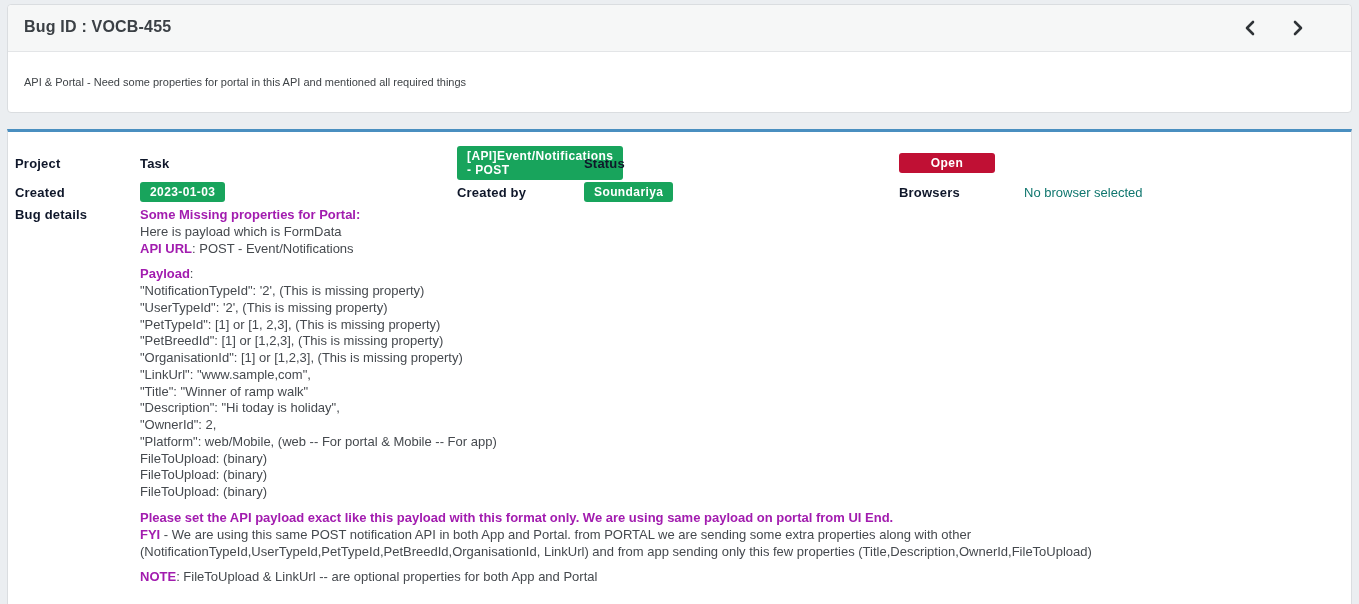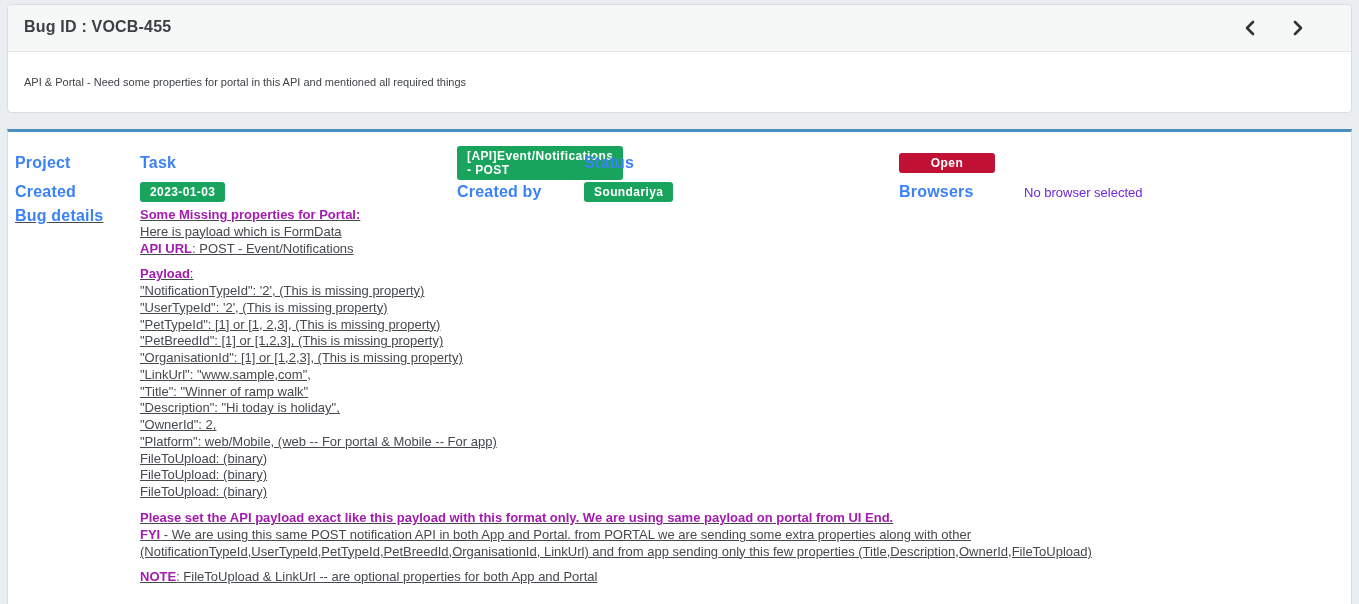--- a/index.html
+++ b/index.html
@@ -49,42 +49,41 @@
     min-height: 470px;
   }
   .meta-row {
     display: grid;
     grid-template-columns: 125px 317px 127px 315px 125px 1fr;
     align-items: center;
     min-height: 22px;
     margin-bottom: 1px;
   }
   .meta-label {
-    font-size: 16px; font-weight: bold; color: #3b82f6; letter-spacing: 0.2px;
+    font-size: 13px; font-weight: bold; color: #0f172a; letter-spacing: 0.2px;
   }
   .badge {
     display: inline-block;
     font-size: 12px; font-weight: bold; color: #ffffff;
     letter-spacing: 0.4px;
     padding: 3px 10px;
     border-radius: 3px;
     background: #18a45c;
   }
   .badge-status {
     min-width: 96px; text-align: center;
     background: #c01034;
   }
-  .plain-value { font-size: 13px; color: #6d28d9; }
+  .plain-value { font-size: 13px; color: #0f766e; }
 
   .bugdetails-row {
     display: grid;
     grid-template-columns: 125px 1fr;
     margin-top: 4px;
     align-items: start;
-    text-decoration: underline;
   }
   .bug-content { font-size: 13px; line-height: 1.29; color: #45494e; }
   .bug-content .para { margin-bottom: 9px; }
   .bug-content .para:last-child { margin-bottom: 0; }
   .b { font-weight: bold; color: #a21caf; }
 </style>
 </head>
 <body>
 
 <div class="page">

